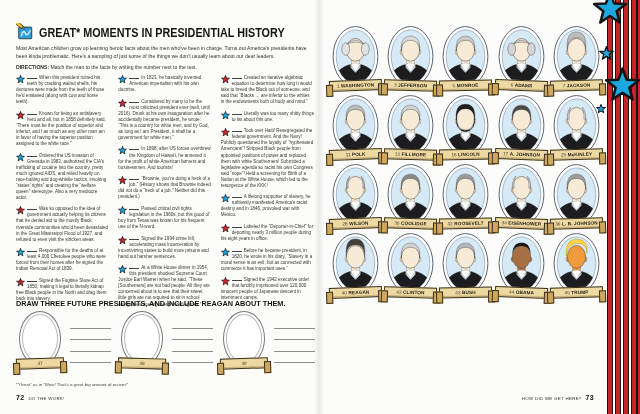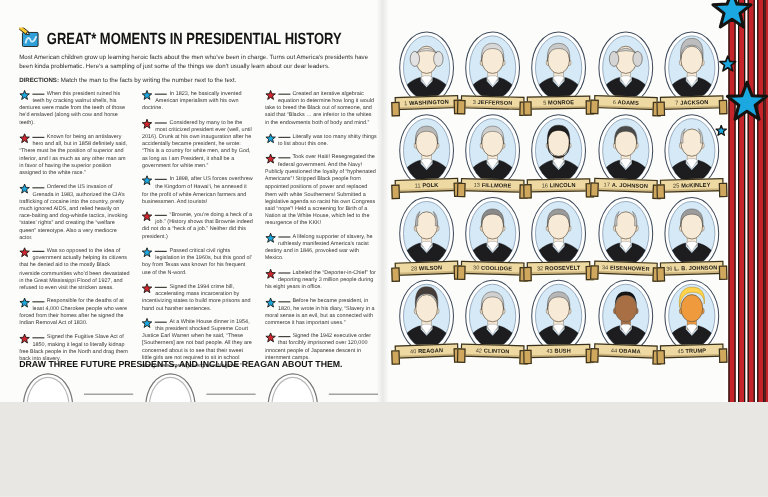--- a/index.html
+++ b/index.html
@@ -1,18 +1,18 @@
 <!DOCTYPE html>
 <html><head>
 <meta charset="utf-8">
 <style>
   * { margin:0; padding:0; box-sizing:border-box; }
   html,body { width:640px; height:414px; }
   body { font-family:"Liberation Sans",sans-serif; background:#e8e7e3; overflow:hidden; }
-  .spread { position:relative; width:640px; height:335px; background:#fcfcfa; overflow:hidden; }
+  .spread { position:relative; width:640px; height:414px; background:#fcfcfa; overflow:hidden; }
   .gutter { position:absolute; left:314px; top:0; width:10px; height:100%;
     background:linear-gradient(90deg,rgba(0,0,0,0) 0%,rgba(0,0,0,0.08) 50%,rgba(0,0,0,0) 100%); }
 
   
   .hdr { position:absolute; left:16px; top:23px; display:flex; align-items:center; gap:5px; }
   .hdr-icon { width:18px; height:18px; }
   .title { font-size:13.5px; font-weight:800; color:#131311; white-space:nowrap;
     transform:scaleX(0.8); transform-origin:0 50%; letter-spacing:0px; }
   .intro { position:absolute; left:16px; top:45px; width:298px; font-size:5.1px; line-height:1.5; color:#2f2e2b; }
   .directions { position:absolute; left:16px; top:64px; width:298px; font-size:5.1px; color:#2f2e2b; }

